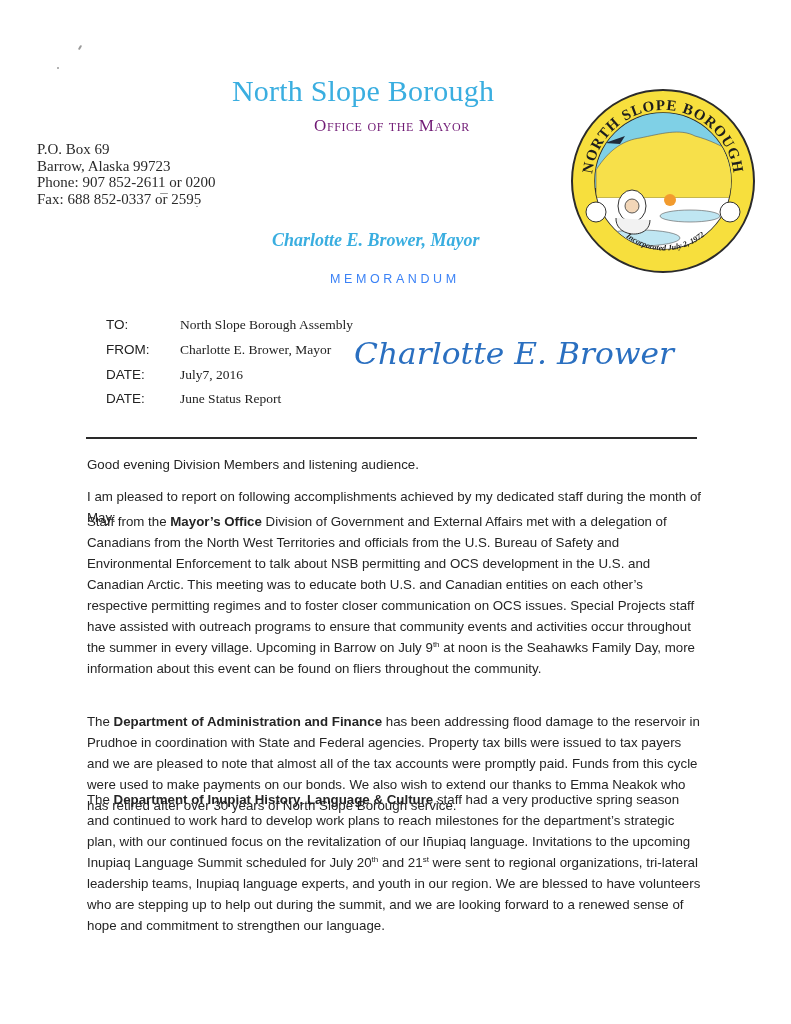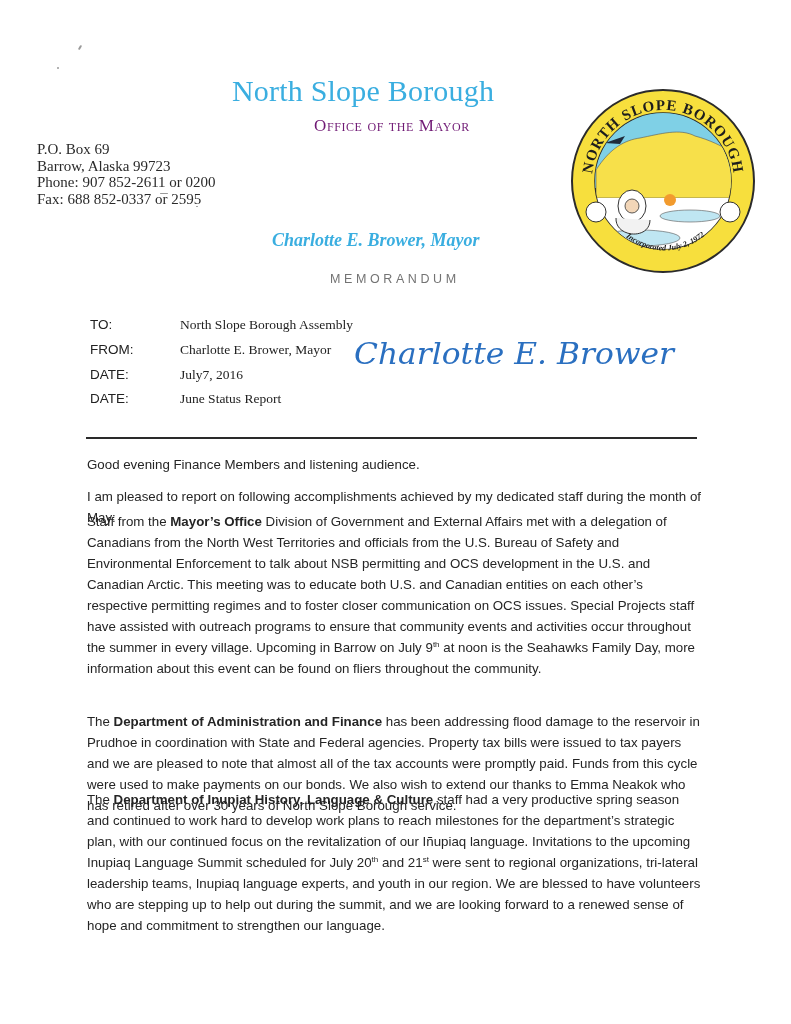--- a/index.html
+++ b/index.html
@@ -6,26 +6,26 @@
     body { width: 791px; height: 1024px; position: relative; overflow: hidden; color: #1c1c1c; }
     .abs { position: absolute; }
     .serif { font-family: "Liberation Serif", serif; }
     .sans { font-family: "Liberation Sans", sans-serif; }
     .speck { position: absolute; background: #9a9a9a; border-radius: 1px; }
 
     #org-name { left: 232px; top: 74px; font-size: 30px; color: #3aaee0; letter-spacing: 0.2px; }
     #office-title { left: 314px; top: 116px; font-size: 17px; letter-spacing: 0.6px; color: #701a75; font-variant: small-caps; }
     #address { left: 37px; top: 141px; font-size: 15px; line-height: 16.5px; color: #2a2a2a; }
     #mayor-name { left: 272px; top: 230px; font-size: 18px; font-style: italic; font-weight: bold; color: #3aaee0; }
-    #memo-heading { left: 330px; top: 272px; font-size: 12.5px; letter-spacing: 3.6px; color: #737373; }
+    #memo-heading { left: 330px; top: 272px; font-size: 12.5px; letter-spacing: 3.6px; color: #3b82f6; }
 
     #seal { left: 570px; top: 88px; width: 186px; height: 186px; }
 
     .hdr-row { position: absolute; left: 90px; font-size: 13.5px; color: #222; }
-    .hdr-label { position: absolute; left: 0; width: 80px; }
+    .hdr-label { position: absolute; left: 16px; width: 80px; }
     .hdr-value { position: absolute; left: 90px; white-space: nowrap; font-family: Liberation Serif, serif; }
 
     #signature { left: 350px; top: 330px; width: 330px; height: 46px; }
 
     #divider { left: 86px; top: 437px; width: 611px; height: 2px; background: #2a2a2a; }
 
     .para { position: absolute; left: 87px; width: 615px; font-size: 13.3px; line-height: 21px; color: #252525; }
     .para b { font-weight: bold; }
     sup { font-size: 8px; line-height: 0; }
   </style>
@@ -98,21 +98,21 @@
   <span class="hdr-label">DATE:</span>
   <span class="hdr-value">June Status Report</span>
 </div>
 
 <svg id="signature" class="abs" viewBox="0 0 330 46">
   <text x="4" y="34" font-family="DejaVu Serif, serif" font-style="italic" font-size="30" fill="#2a6fc0" textLength="320" lengthAdjust="spacingAndGlyphs">Charlotte E. Brower</text>
 </svg>
 
 <div id="divider" class="abs"></div>
 
-<div class="para sans" style="top:454px;">Good evening Finance Members and listening audience.</div>
+<div class="para sans" style="top:454px;">Good evening Division Members and listening audience.</div>
 <div class="para sans" style="top:486px;">I am pleased to report on following accomplishments achieved by my dedicated staff during the month of May:</div>
 
 <div class="para sans" style="top:511px;">
   <span>Staff from the </span><b>Mayor’s Office</b><span> Division of Government and External Affairs met with a delegation of Canadians from the North West Territories and officials from the U.S. Bureau of Safety and Environmental Enforcement to talk about NSB permitting and OCS development in the U.S. and Canadian Arctic. This meeting was to educate both U.S. and Canadian entities on each other’s respective permitting regimes and to foster closer communication on OCS issues.  Special Projects staff have assisted with outreach programs to ensure that community events and activities occur throughout the summer in every village.  Upcoming in Barrow on July 9</span><sup>th</sup><span> at noon is the Seahawks Family Day, more information about this event can be found on fliers throughout the community.</span>
 </div>
 
 <div class="para sans" style="top:711px;">
   <span>The </span><b>Department of Administration and Finance</b><span> has been addressing flood damage to the reservoir in Prudhoe in coordination with State and Federal agencies.  Property tax bills were issued to tax payers and we are pleased to note that almost all of the tax accounts were promptly paid.  Funds from this cycle were used to make payments on our bonds.  We also wish to extend our thanks to Emma Neakok who has retired after over 30 years of North Slope Borough service.</span>
 </div>
 

